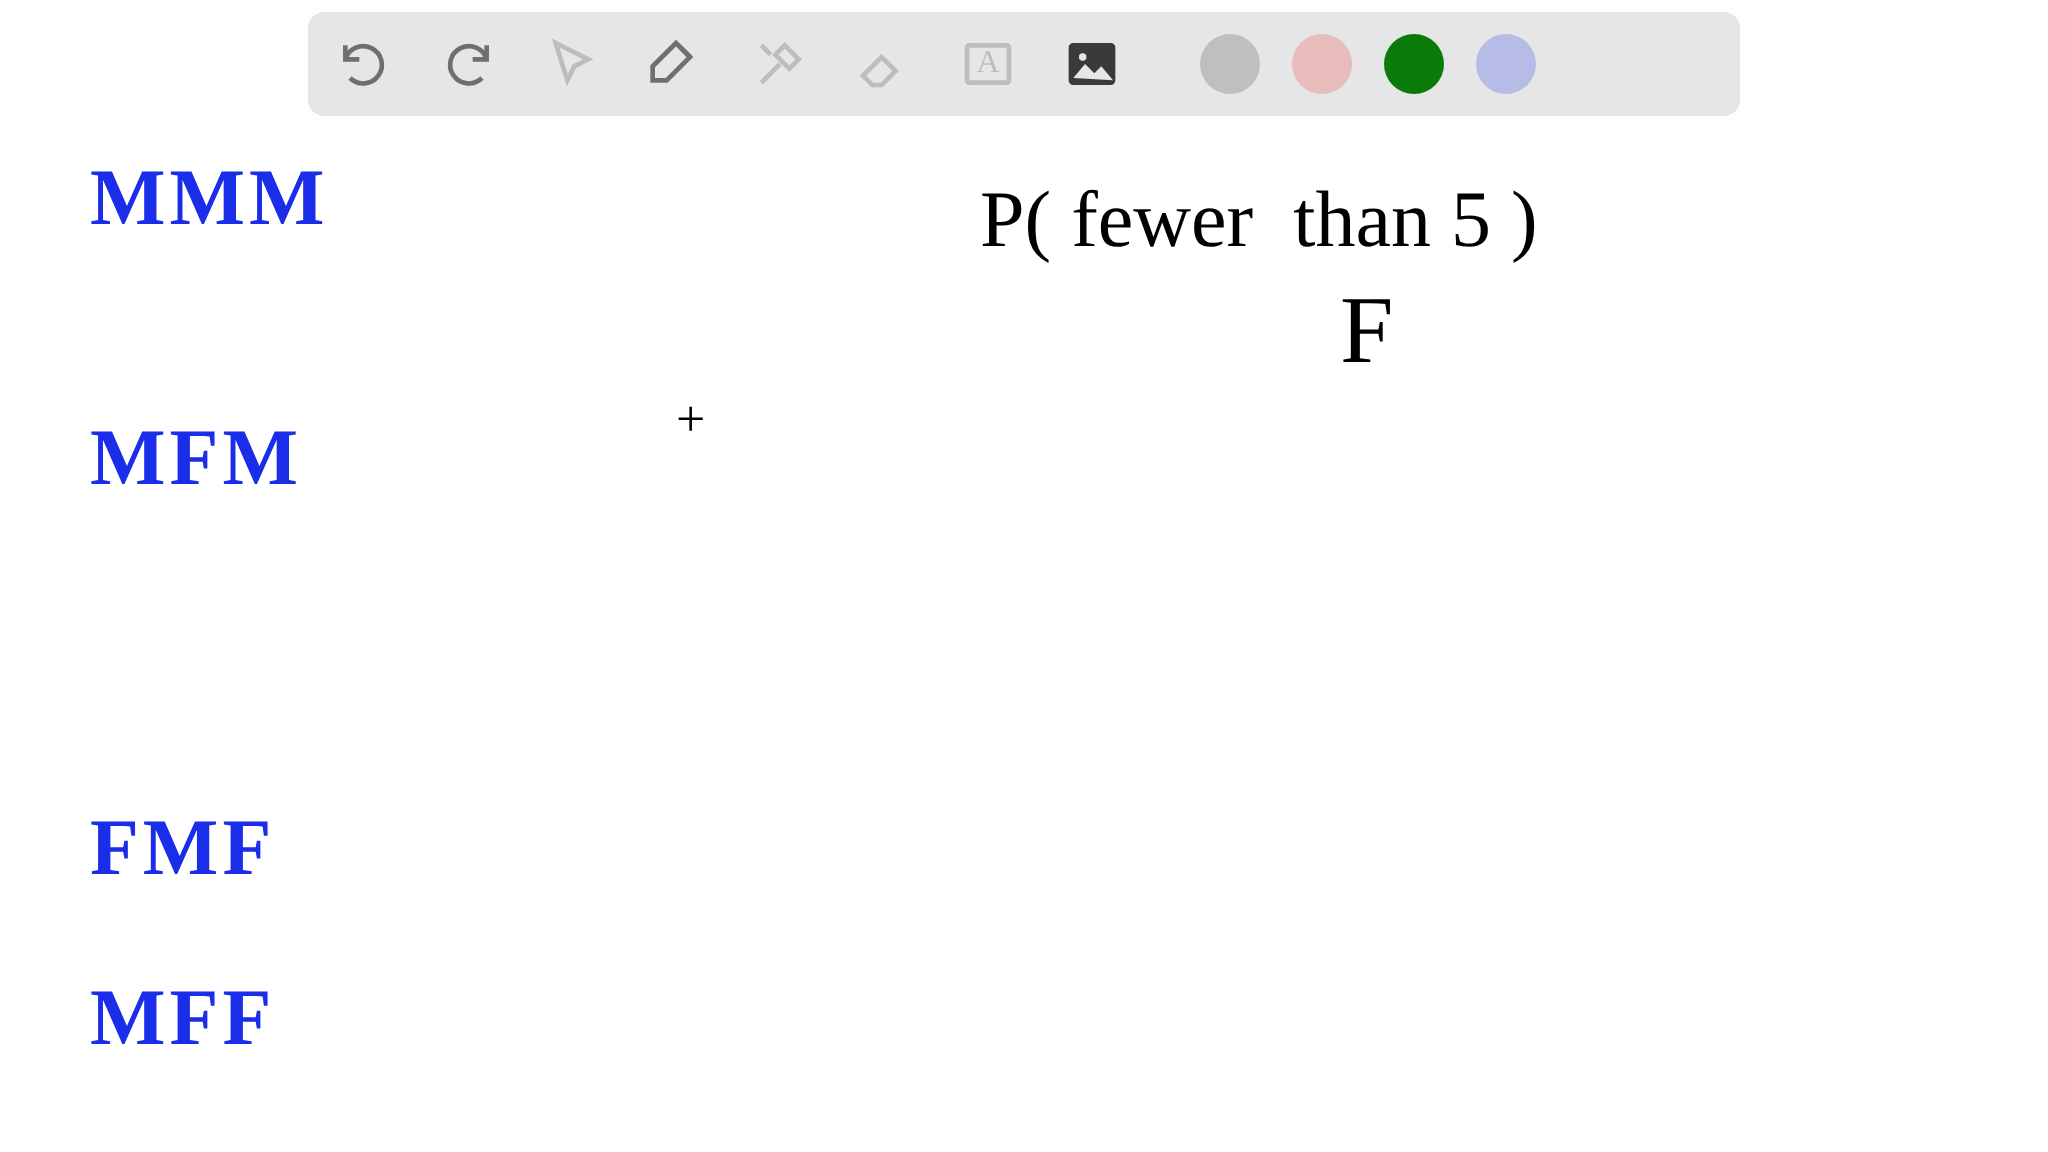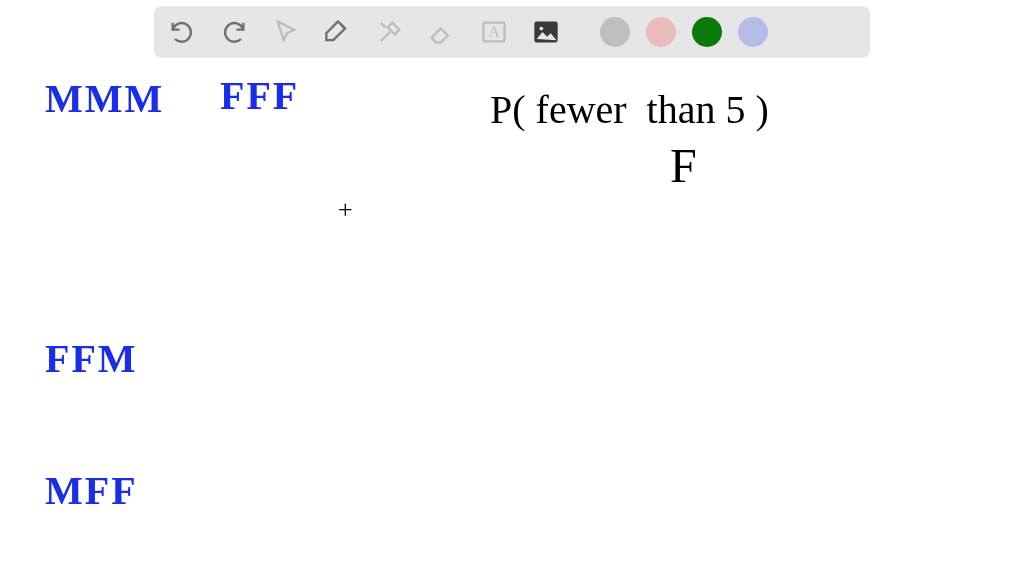--- a/index.html
+++ b/index.html
@@ -117,23 +117,23 @@
 
     <div style="flex:0 0 4px"></div>
 
     <div class="swatch" style="background:#bfbfbf"></div>
     <div class="swatch" style="background:#e9bcbc"></div>
     <div class="swatch" style="background:#0a7a0a"></div>
     <div class="swatch" style="background:#b6bce6"></div>
   </div>
 
   <div class="hw-blue ff-col" style="top:75px">MMM</div>
-  <div class="hw-blue ff-col" style="top:335px">FFM</div>
-  <div class="hw-blue ff-col" style="top:467px">MFF</div>
+  <div class="hw-blue ff-col" style="top:205px">MFM</div>
+  <div class="hw-blue ff-col" style="top:400px">FMF</div>
+  <div class="hw-blue ff-col" style="top:485px">MFF</div>
 
-  <div class="hw-blue" style="top:72px; left:220px">FFF</div>
 
   <div class="hw-black" style="top:86px; left:490px; font-size:40px">P( fewer  than 5 )</div>
   <div class="hw-black" style="top:138px; left:670px; font-size:48px">F</div>
 
   <div class="cursor-plus" style="top:195px; left:338px">+</div>
 
 </div>
 
 </body></html>

